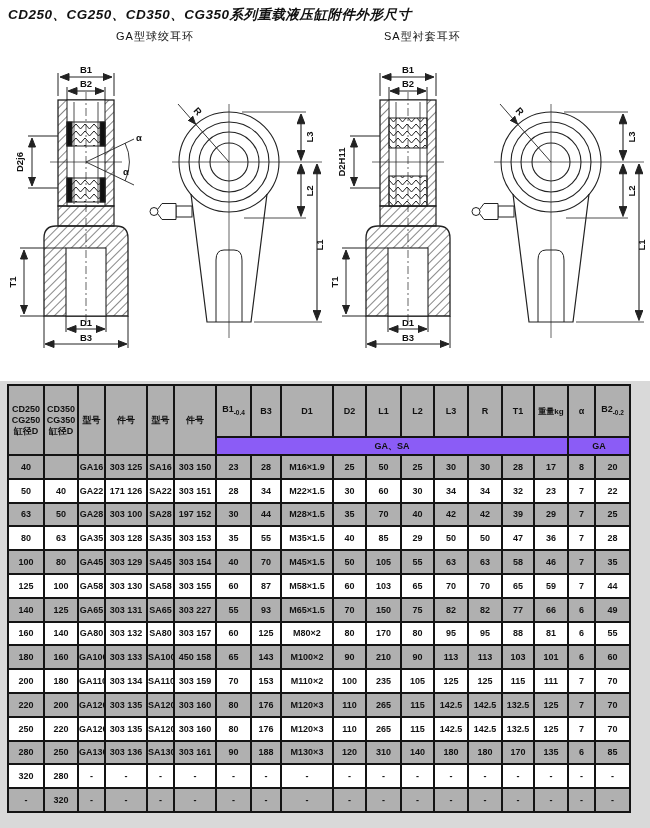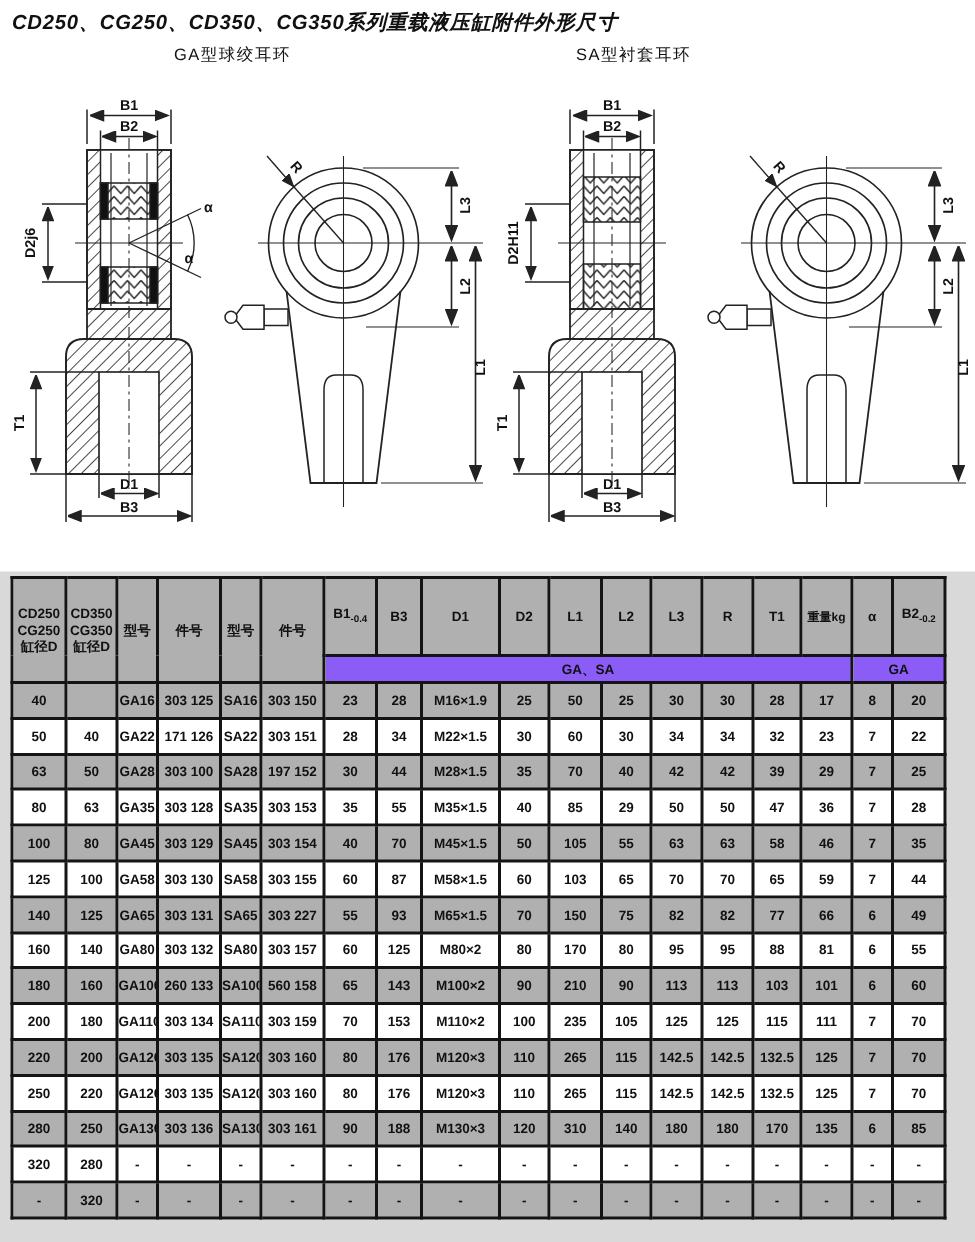--- a/index.html
+++ b/index.html
@@ -435,23 +435,23 @@
         <td>95</td>
         <td>88</td>
         <td>81</td>
         <td>6</td>
         <td>55</td>
       </tr>
       <tr class="gray">
         <td>180</td>
         <td>160</td>
         <td>GA100</td>
-        <td>260 133</td>
+        <td>303 133</td>
         <td>SA100</td>
-        <td>560 158</td>
+        <td>450 158</td>
         <td>65</td>
         <td>143</td>
         <td>M100×2</td>
         <td>90</td>
         <td>210</td>
         <td>90</td>
         <td>113</td>
         <td>113</td>
         <td>103</td>
         <td>101</td>

